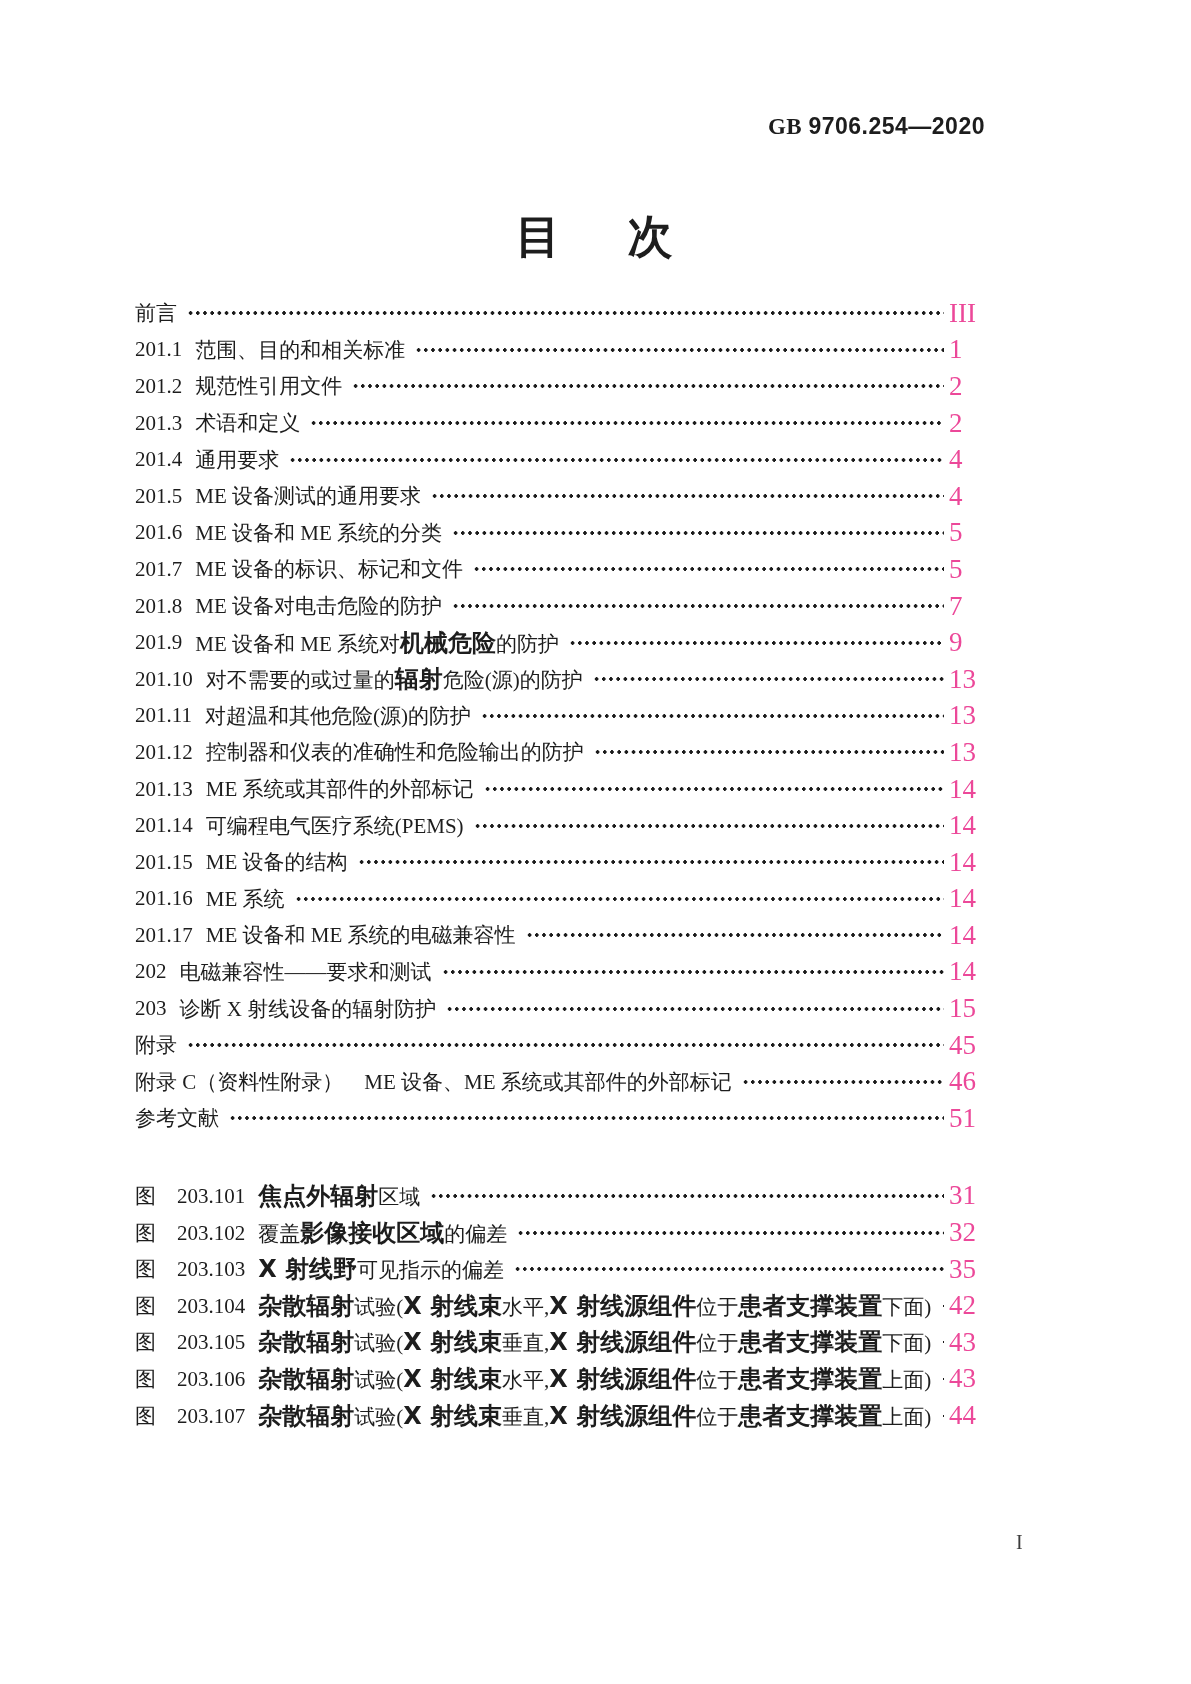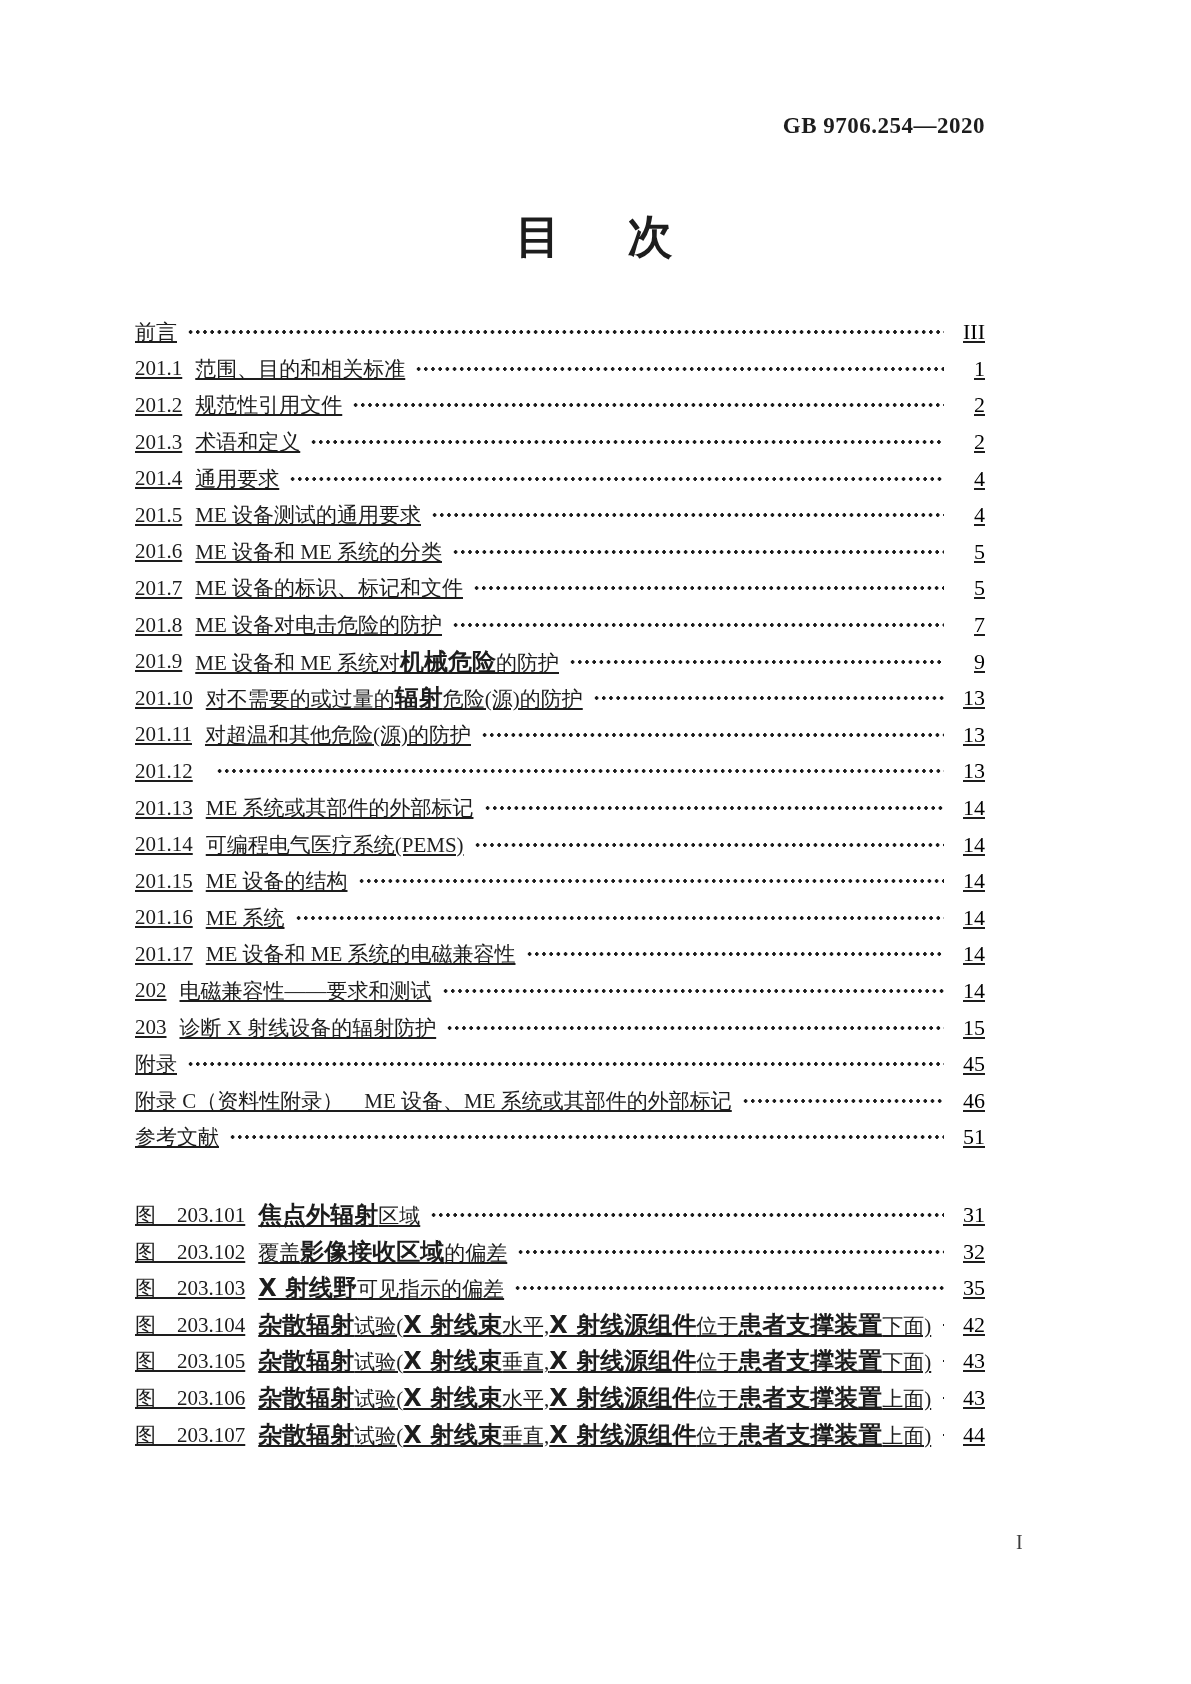--- a/index.html
+++ b/index.html
@@ -10,33 +10,33 @@
     font-family:"Liberation Serif","DejaVu Serif",serif;
     color:#1d1d1d;
     overflow:hidden;
   }
   .doc-header {
     position:absolute; top:113px; right:206px;
     font-size:23px; font-weight:700; letter-spacing:0.5px;
     white-space:pre;
   }
   .doc-header .code-num {
-    font-family:Liberation Serif, serif;
+    font-family:Liberation Sans, sans-serif;
     font-weight:700;
   }
   .doc-title {
     position:absolute; top:207px; left:4px; width:100%;
     text-align:center;
     font-size:45px; font-weight:700;
     font-family:"DejaVu Sans","Liberation Sans",sans-serif;
     letter-spacing:11px;
     white-space:pre;
   }
   .toc {
-    position:absolute; left:135px; top:314px; width:850px;text-decoration:underline;
+    position:absolute; left:135px; top:295px; width:850px;
   }
   .toc-figures { margin-top:41px; }
   .row {
     display:flex; align-items:center;
     height:36.6px;
     font-size:21px;
     white-space:pre;
   }
   .num { white-space:pre; margin-right:13px; }
   .num:empty { display:none; margin:0; }
@@ -50,22 +50,22 @@
     flex:1 1 auto;
     align-self:center;
     height:10px;
     margin:0 5px 0 10px;
     background-image:radial-gradient(circle 1.7px at 3.6px 5px, #1b1b1b 97%, rgba(0,0,0,0) 100%);
     background-size:7.2px 10px;
     background-repeat:repeat-x;
     background-position:left center;
   }
   .page {
-    min-width:36px; text-align:right; white-space:pre;
-    font-size:22px; color:#000000;
+    min-width:36px; white-space:pre;
+    font-size:27px; color:#ec4899;
   }
   .doc-footer {
     position:absolute; left:1016px; top:1531px;
     font-size:20px; color:#3c3c3c;
   }
 </style>
 </head>
 <body>
 
 <div class="doc-header"><span class="code-prefix">GB </span><span class="code-num">9706.254—2020</span></div>
@@ -79,21 +79,21 @@
       <div class="row"><span class="num">201.2</span><span class="label"><span>规范性引用文件</span></span><span class="leader"></span><span class="page">2</span></div>
       <div class="row"><span class="num">201.3</span><span class="label"><span>术语和定义</span></span><span class="leader"></span><span class="page">2</span></div>
       <div class="row"><span class="num">201.4</span><span class="label"><span>通用要求</span></span><span class="leader"></span><span class="page">4</span></div>
       <div class="row"><span class="num">201.5</span><span class="label"><span>ME 设备测试的通用要求</span></span><span class="leader"></span><span class="page">4</span></div>
       <div class="row"><span class="num">201.6</span><span class="label"><span>ME 设备和 ME 系统的分类</span></span><span class="leader"></span><span class="page">5</span></div>
       <div class="row"><span class="num">201.7</span><span class="label"><span>ME 设备的标识、标记和文件</span></span><span class="leader"></span><span class="page">5</span></div>
       <div class="row"><span class="num">201.8</span><span class="label"><span>ME 设备对电击危险的防护</span></span><span class="leader"></span><span class="page">7</span></div>
       <div class="row"><span class="num">201.9</span><span class="label"><span>ME 设备和 ME 系统对</span><span class="b">机械危险</span><span>的防护</span></span><span class="leader"></span><span class="page">9</span></div>
       <div class="row"><span class="num">201.10</span><span class="label"><span>对不需要的或过量的</span><span class="b">辐射</span><span>危险(源)的防护</span></span><span class="leader"></span><span class="page">13</span></div>
       <div class="row"><span class="num">201.11</span><span class="label"><span>对超温和其他危险(源)的防护</span></span><span class="leader"></span><span class="page">13</span></div>
-      <div class="row"><span class="num">201.12</span><span class="leader"></span><span class="page">13</span></div>
+      <div class="row"><span class="num">201.12</span><span class="label"><span>控制器和仪表的准确性和危险输出的防护</span></span><span class="leader"></span><span class="page">13</span></div>
       <div class="row"><span class="num">201.13</span><span class="label"><span>ME 系统或其部件的外部标记</span></span><span class="leader"></span><span class="page">14</span></div>
       <div class="row"><span class="num">201.14</span><span class="label"><span>可编程电气医疗系统(PEMS)</span></span><span class="leader"></span><span class="page">14</span></div>
       <div class="row"><span class="num">201.15</span><span class="label"><span>ME 设备的结构</span></span><span class="leader"></span><span class="page">14</span></div>
       <div class="row"><span class="num">201.16</span><span class="label"><span>ME 系统</span></span><span class="leader"></span><span class="page">14</span></div>
       <div class="row"><span class="num">201.17</span><span class="label"><span>ME 设备和 ME 系统的电磁兼容性</span></span><span class="leader"></span><span class="page">14</span></div>
       <div class="row"><span class="num">202</span><span class="label"><span>电磁兼容性——要求和测试</span></span><span class="leader"></span><span class="page">14</span></div>
       <div class="row"><span class="num">203</span><span class="label"><span>诊断 X 射线设备的辐射防护</span></span><span class="leader"></span><span class="page">15</span></div>
       <div class="row"><span class="label"><span>附录</span></span><span class="leader"></span><span class="page">45</span></div>
       <div class="row"><span class="label"><span>附录 C（资料性附录）　ME 设备、ME 系统或其部件的外部标记</span></span><span class="leader"></span><span class="page">46</span></div>
       <div class="row"><span class="label"><span>参考文献</span></span><span class="leader"></span><span class="page">51</span></div>

